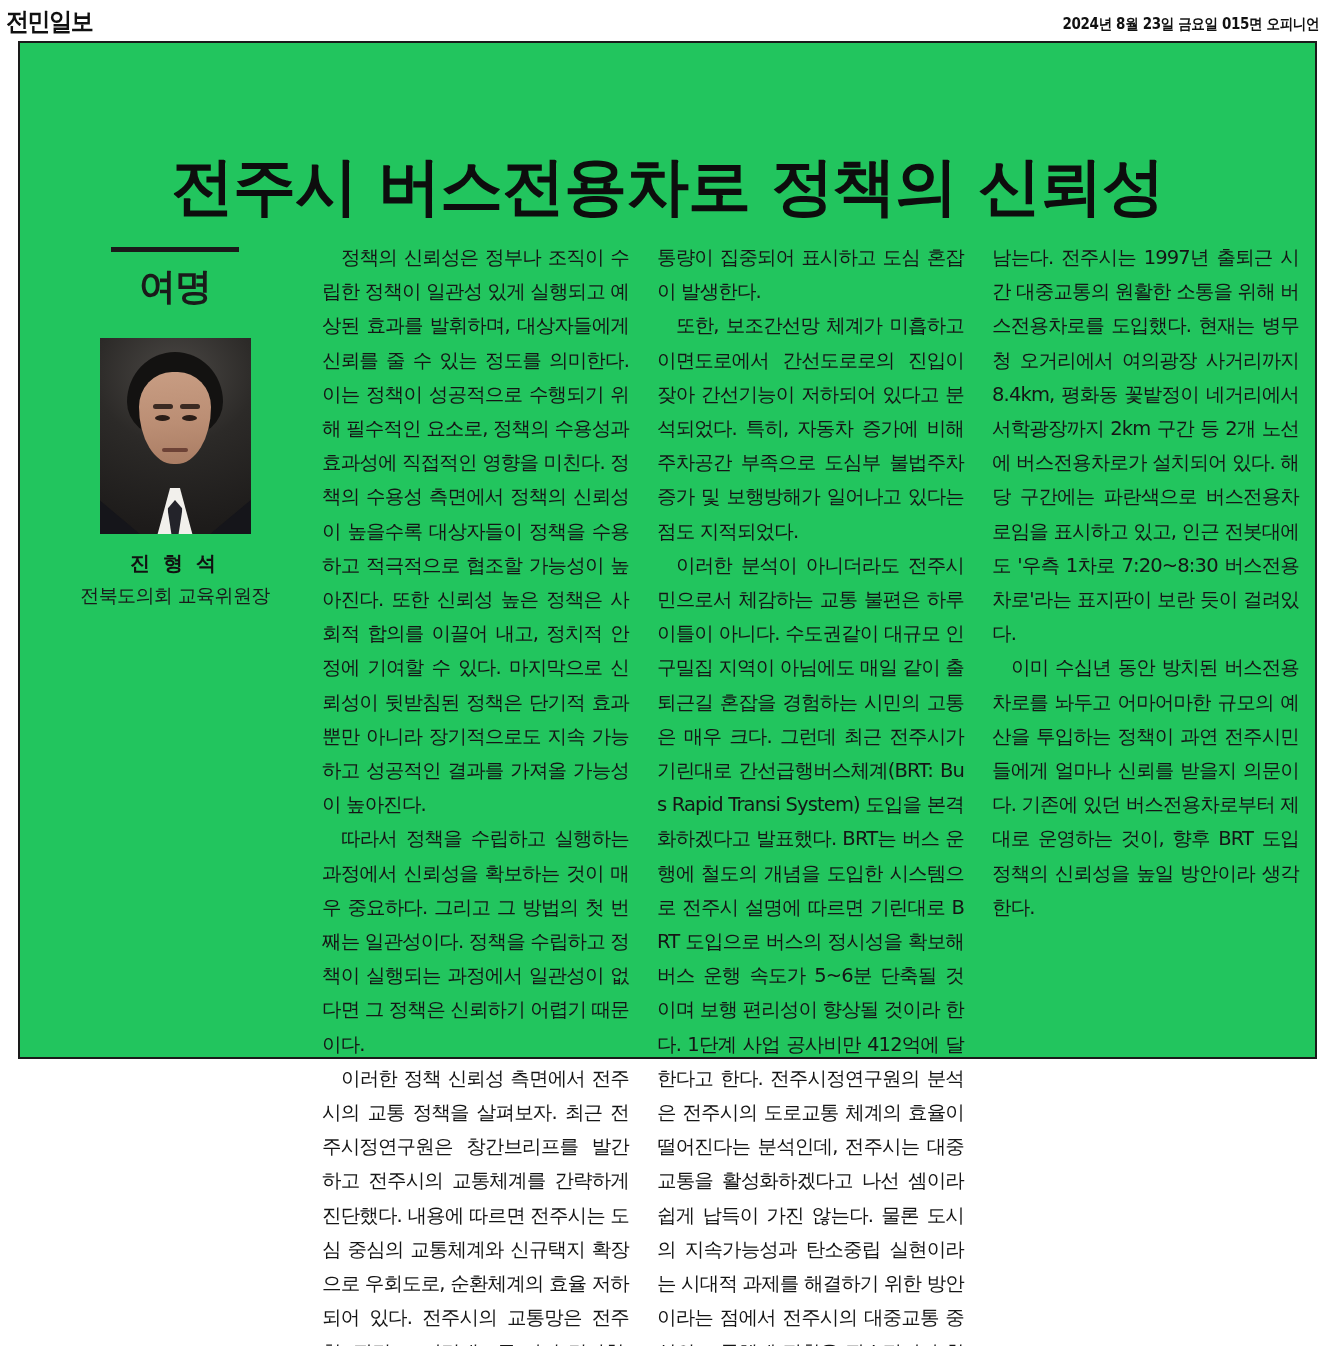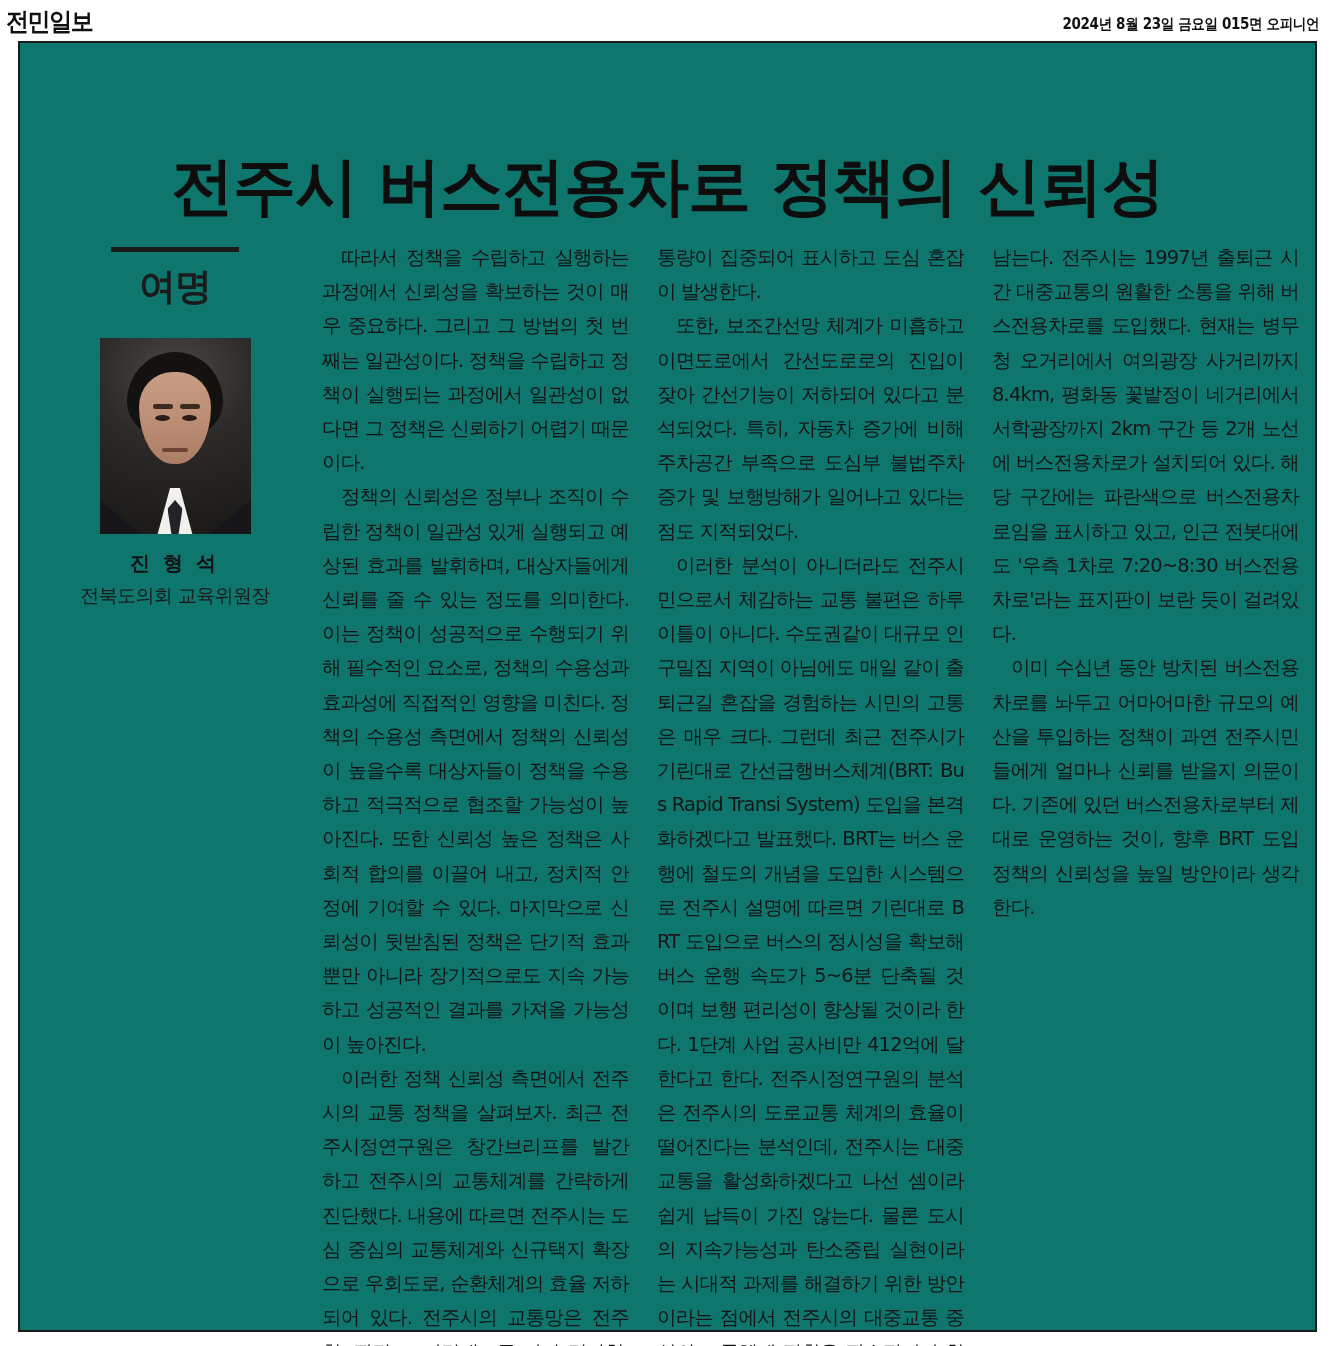--- a/index.html
+++ b/index.html
@@ -48,24 +48,24 @@
     transform-origin: right center;
     white-space: nowrap;
   }
 
   
   .page-frame {
     position: absolute;
     left: 18px;
     top: 41px;
     width: 1299px;
-    height: 1291px;
+    height: 1018px;
     border: 2px solid #1a1a1a;
     box-sizing: border-box;
-    background: #0f766e;
+    background: #22c55e;
   }
 
   
   .headline {
     position: absolute;
     left: 0;
     top: 68px;
     width: 100%;
     text-align: center;
     font-size: 63px;
@@ -287,22 +287,22 @@
         <div class="mouth"></div>
       </div>
 
       <div class="author-name">진 형 석</div>
       <div class="author-title">전북도의회 교육위원장</div>
     </div>
 
     <div class="columns">
 
       <div class="text-col">
+        <p>정책의 신뢰성은 정부나 조직이 수립한 정책이 일관성 있게 실행되고 예상된 효과를 발휘하며, 대상자들에게 신뢰를 줄 수 있는 정도를 의미한다. 이는 정책이 성공적으로 수행되기 위해 필수적인 요소로, 정책의 수용성과 효과성에 직접적인 영향을 미친다. 정책의 수용성 측면에서 정책의 신뢰성이 높을수록 대상자들이 정책을 수용하고 적극적으로 협조할 가능성이 높아진다. 또한 신뢰성 높은 정책은 사회적 합의를 이끌어 내고, 정치적 안정에 기여할 수 있다. 마지막으로 신뢰성이 뒷받침된 정책은 단기적 효과뿐만 아니라 장기적으로도 지속 가능하고 성공적인 결과를 가져올 가능성이 높아진다.</p>
         <p>따라서 정책을 수립하고 실행하는 과정에서 신뢰성을 확보하는 것이 매우 중요하다. 그리고 그 방법의 첫 번째는 일관성이다. 정책을 수립하고 정책이 실행되는 과정에서 일관성이 없다면 그 정책은 신뢰하기 어렵기 때문이다.</p>
-        <p>정책의 신뢰성은 정부나 조직이 수립한 정책이 일관성 있게 실행되고 예상된 효과를 발휘하며, 대상자들에게 신뢰를 줄 수 있는 정도를 의미한다. 이는 정책이 성공적으로 수행되기 위해 필수적인 요소로, 정책의 수용성과 효과성에 직접적인 영향을 미친다. 정책의 수용성 측면에서 정책의 신뢰성이 높을수록 대상자들이 정책을 수용하고 적극적으로 협조할 가능성이 높아진다. 또한 신뢰성 높은 정책은 사회적 합의를 이끌어 내고, 정치적 안정에 기여할 수 있다. 마지막으로 신뢰성이 뒷받침된 정책은 단기적 효과뿐만 아니라 장기적으로도 지속 가능하고 성공적인 결과를 가져올 가능성이 높아진다.</p>
         <p>이러한 정책 신뢰성 측면에서 전주시의 교통 정책을 살펴보자. 최근 전주시정연구원은 창간브리프를 발간하고 전주시의 교통체계를 간략하게 진단했다. 내용에 따르면 전주시는 도심 중심의 교통체계와 신규택지 확장으로 우회도로, 순환체계의 효율 저하되어 있다. 전주시의 교통망은 전주천, 팔달로, 기린대로를 따라 격자형·방사형 연결도로 중심으로 구성되어 있으며 주요 간선도로가 도시 중심을 통과하고 잦은 평면교차로 교</p>
       </div>
 
       <div class="text-col">
         <p class="cont">통량이 집중되어 표시하고 도심 혼잡이 발생한다.</p>
         <p>또한, 보조간선망 체계가 미흡하고 이면도로에서 간선도로로의 진입이 잦아 간선기능이 저하되어 있다고 분석되었다. 특히, 자동차 증가에 비해 주차공간 부족으로 도심부 불법주차 증가 및 보행방해가 일어나고 있다는 점도 지적되었다.</p>
         <p>이러한 분석이 아니더라도 전주시민으로서 체감하는 교통 불편은 하루 이틀이 아니다. 수도권같이 대규모 인구밀집 지역이 아님에도 매일 같이 출퇴근길 혼잡을 경험하는 시민의 고통은 매우 크다. 그런데 최근 전주시가 기린대로 간선급행버스체계(BRT: Bus Rapid Transi System) 도입을 본격화하겠다고 발표했다. BRT는 버스 운행에 철도의 개념을 도입한 시스템으로 전주시 설명에 따르면 기린대로 BRT 도입으로 버스의 정시성을 확보해 버스 운행 속도가 5~6분 단축될 것이며 보행 편리성이 향상될 것이라 한다. 1단계 사업 공사비만 412억에 달한다고 한다. 전주시정연구원의 분석은 전주시의 도로교통 체계의 효율이 떨어진다는 분석인데, 전주시는 대중교통을 활성화하겠다고 나선 셈이라 쉽게 납득이 가진 않는다. 물론 도시의 지속가능성과 탄소중립 실현이라는 시대적 과제를 해결하기 위한 방안이라는 점에서 전주시의 대중교통 중심의 교통체계 전환을 필수적이라 할 수 있다.</p>
 
       </div>
 

